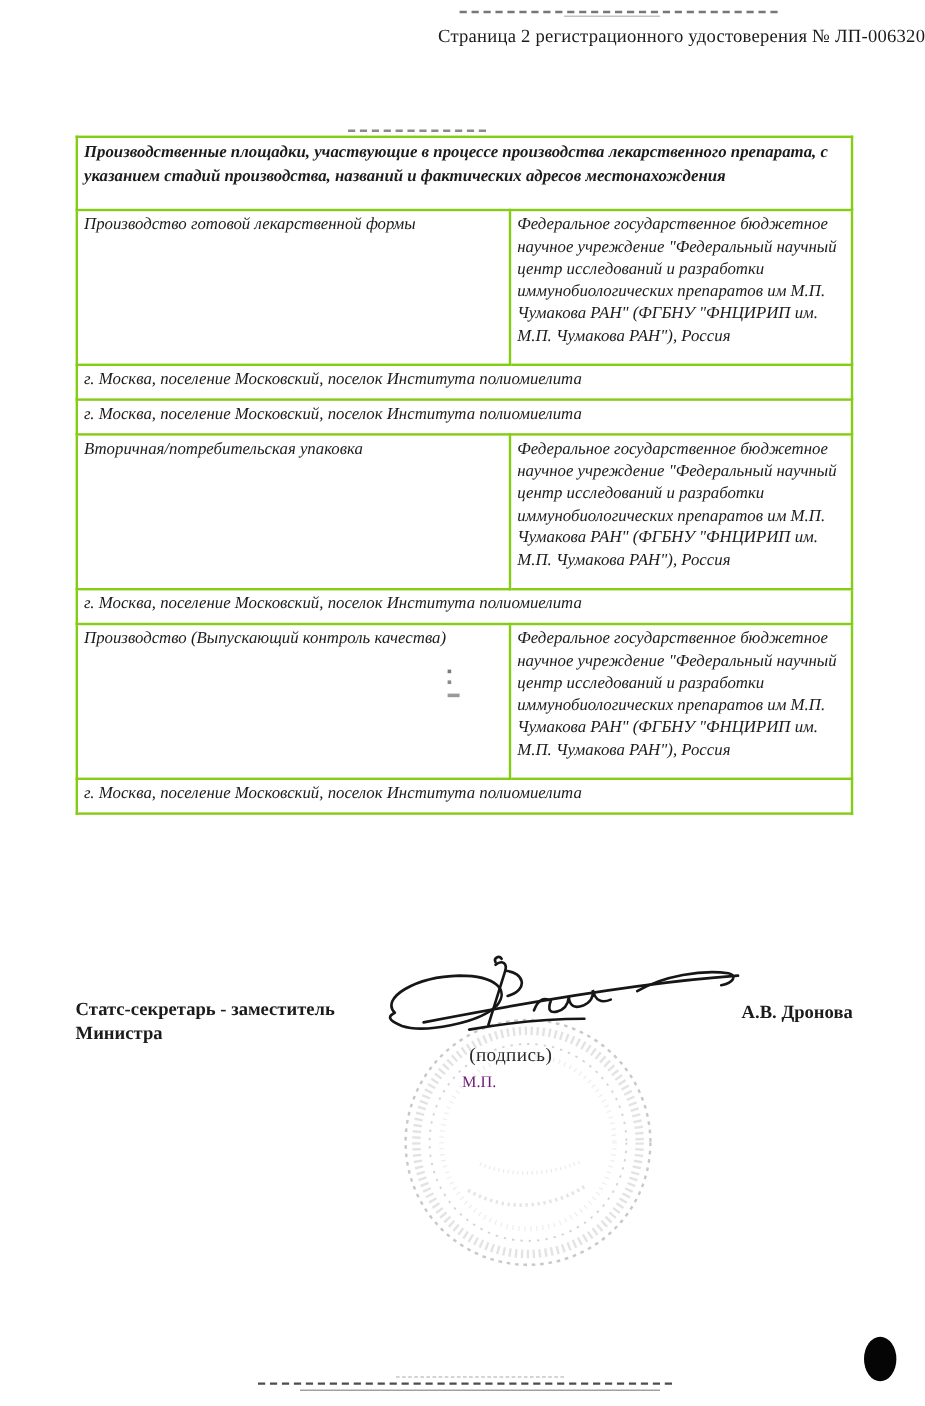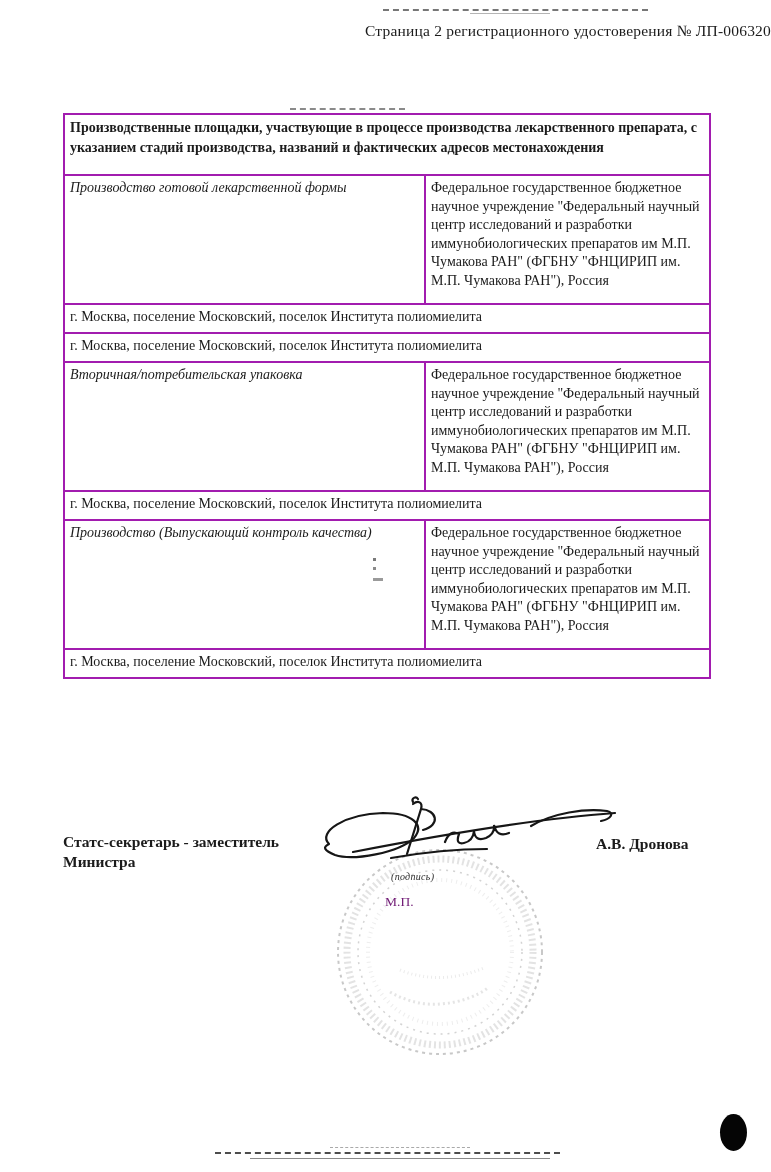--- a/index.html
+++ b/index.html
@@ -28,40 +28,41 @@
     position:absolute;left:0;top:22px;width:100%;
     text-align:right;font-size:15.5px;letter-spacing:.2px;
   }
 
   table.reg-table{
     position:absolute;left:63px;top:113px;width:646px;
     border-collapse:collapse;table-layout:fixed;
     font-size:14px;line-height:18.5px;
   }
   table.reg-table td{
-    border:2px solid #a21caf;
+    border:2px solid #84cc16;
     vertical-align:top;
     padding:3px 5px 4px 5px;
+    font-style:italic;
   }
   td.th-cell{font-weight:bold;height:52px;line-height:19.5px;}
   td.stage-cell{font-style:italic;height:120px;margin-left:34px;}
   td.org-cell{height:120px;}
   td.addr-cell{height:20px;}
 
   .sig-title{
     position:absolute;left:63px;top:832px;width:252px;
     font-weight:bold;font-size:15.5px;line-height:20px;
   }
   .sig-name{
-    position:absolute;left:596px;top:835px;
+    position:absolute;left:618px;top:835px;
     font-weight:bold;font-size:15.5px;white-space:nowrap;
   }
   .sig-caption{
     position:absolute;left:391px;top:871px;
-    font-size:10px;color:#2a2a2a;letter-spacing:.3px;font-style:italic;
+    font-size:16px;color:#2a2a2a;letter-spacing:.3px;
   }
   .stamp-caption{
     position:absolute;left:385px;top:894px;
     font-size:13.5px;color:#701a75;
   }
   .signature-svg{position:absolute;left:295px;top:792px;}
   .stamp-svg{position:absolute;left:330px;top:842px;opacity:.8;}
 </style>
 </head>
 <body>

